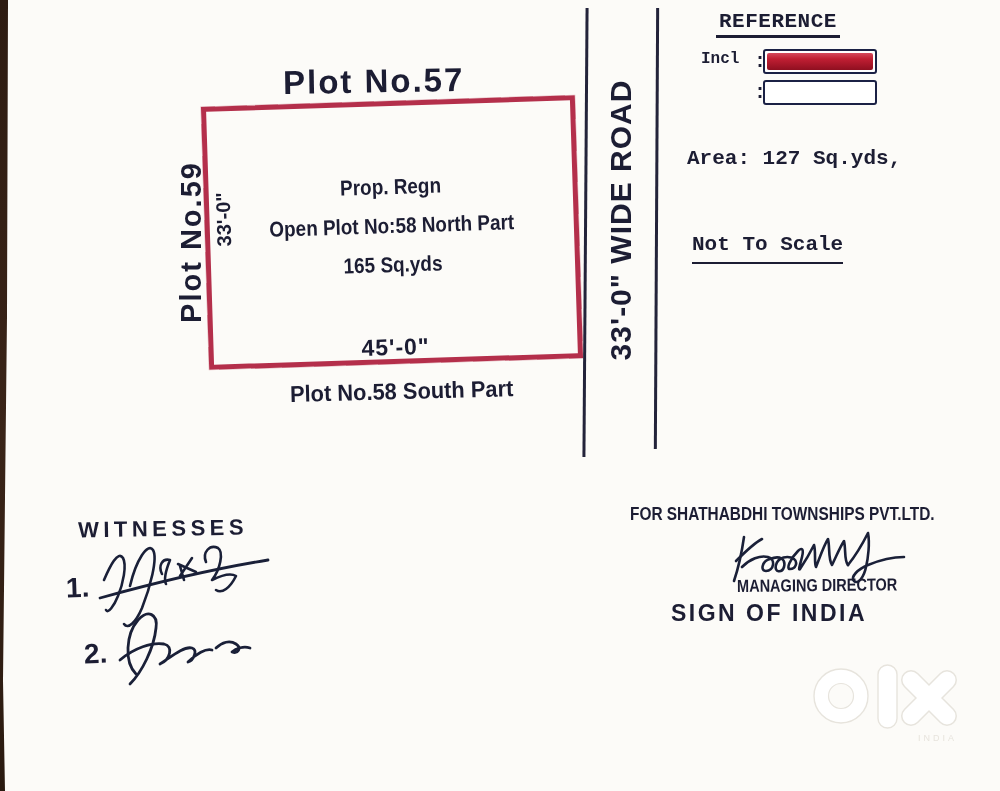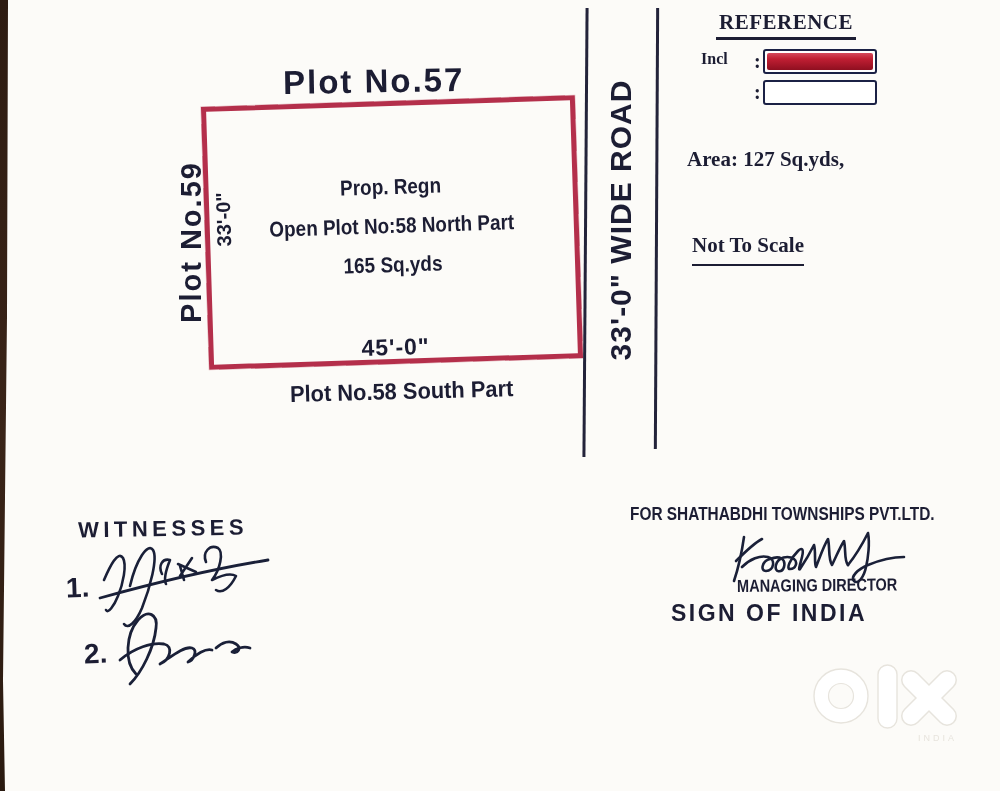--- a/index.html
+++ b/index.html
@@ -62,21 +62,21 @@
   .road-line-left{left:584px;top:8px;height:449px;transform:rotate(.4deg);}
   .road-line-right{left:655px;top:8px;height:441px;transform:rotate(.3deg);}
   .road-label{
     left:455px;top:204px;width:330px;height:32px;
     transform:rotate(-90deg);
     text-align:center;font-weight:bold;font-size:30px;letter-spacing:1px;
     white-space:nowrap;
   }
 
   
-  .serif{font-family:Liberation Serif, serif;}
+  .serif{font-family:Liberation Mono, monospace;}
   .reference-title{
     left:716px;top:10px;
     font-size:21px;font-weight:bold;letter-spacing:.5px;
     border-bottom:3px solid #1c1d33;padding:0 3px 2px 3px;
   }
   .ref-label{font-size:16px;font-weight:bold;}
   .ref-colon{font-size:20px;font-weight:bold;}
   .ref-box{
     width:106px;height:17px;
     border:2.5px solid #1b2145;border-radius:3px;

